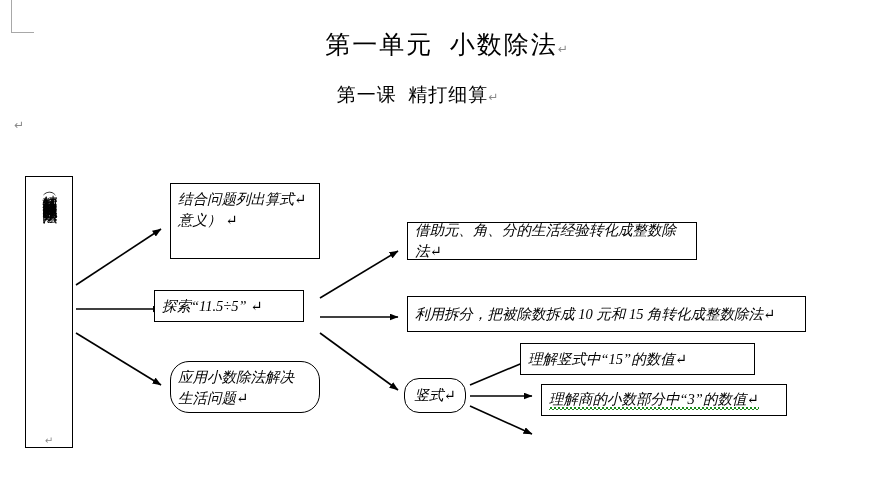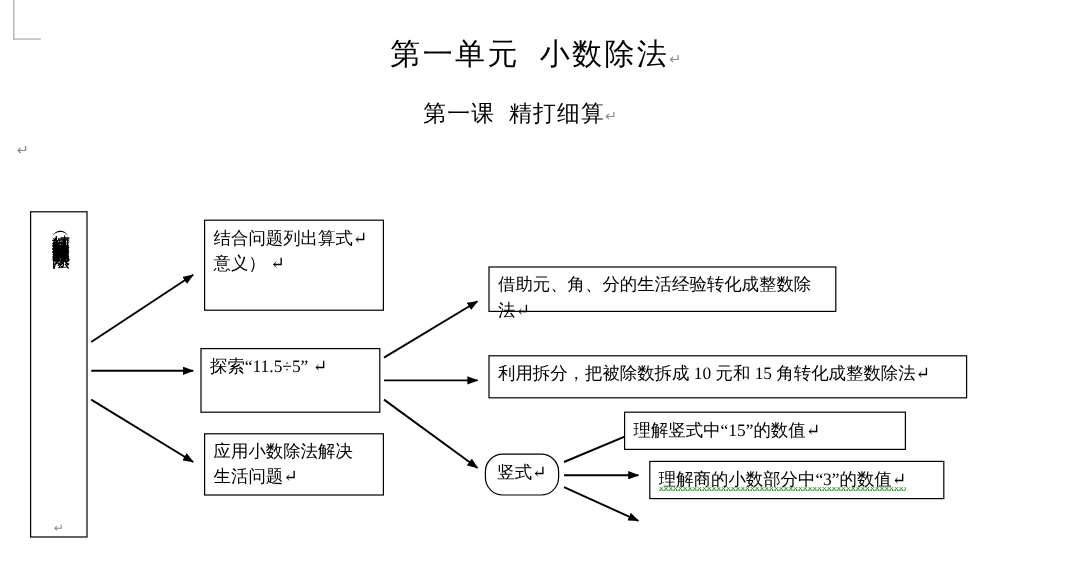--- a/index.html
+++ b/index.html
@@ -46,21 +46,20 @@
   }
   .doc-subtitle {
     position: absolute;
     left: 0;
     top: 82px;
     width: 836px;
     text-align: center;
     font-size: 19px;
     letter-spacing: 1px;
     white-space: pre;
-    margin-left: 16px;
   }
 
   
   .pilcrow {
     color: #8a8a8a;
     font-size: 12px;
     font-family: "DejaVu Sans", sans-serif;
     vertical-align: baseline;
   }
   .pilcrow.standalone {
@@ -75,22 +74,23 @@
     position: absolute;
     border: 1px solid #000000;
     box-sizing: border-box;
     background: #ffffff;
     font-size: 14.5px;
     line-height: 1.42;
     padding: 5px 7px;
   }
   .node.center-v {
     display: flex;
-  }
-  .node .txt { display: block; }
+    align-items: center;
+  }
+  .node .txt { display: block; font-style: italic; }
 
   
   .node-vertical {
     position: absolute;
     border: 1px solid #000000;
     box-sizing: border-box;
     background: #ffffff;
     display: flex;
     justify-content: center;
     align-items: flex-start;
@@ -171,25 +171,25 @@
   <div class="node-vertical" style="left:25px; top:176px; width:48px; height:272px;">
     <span class="vert-text">精打细算（除数是整数的小数除法）</span>
     <span class="vert-pilcrow">↵</span>
   </div>
 
   <div class="node" style="left:170px; top:183px; width:150px; height:76px;">
     <span class="txt">结合问题列出算式↵</span>
     <span class="txt">意义） ↵</span>
   </div>
 
-  <div class="node center-v" style="left:167px; top:290px; width:150px; height:54px;">
+  <div class="node center-v" style="left:154px; top:290px; width:150px; height:32px;">
     <span class="txt">探索“11.5÷5” ↵</span>
   </div>
 
-  <div class="node" style="left:170px; top:361px; width:150px; height:52px;">
+  <div class="node" style="left:170px; top:361px; width:150px; height:52px;border-radius:19px;">
     <span class="txt">应用小数除法解决</span>
     <span class="txt">生活问题↵</span>
   </div>
 
   <div class="node center-v" style="left:407px; top:222px; width:290px; height:38px;">
     <span class="txt">借助元、角、分的生活经验转化成整数除法↵</span>
   </div>
 
   <div class="node center-v" style="left:407px; top:296px; width:399px; height:36px;">
     <span class="txt">利用拆分，把被除数拆成 10 元和 15 角转化成整数除法↵</span>

